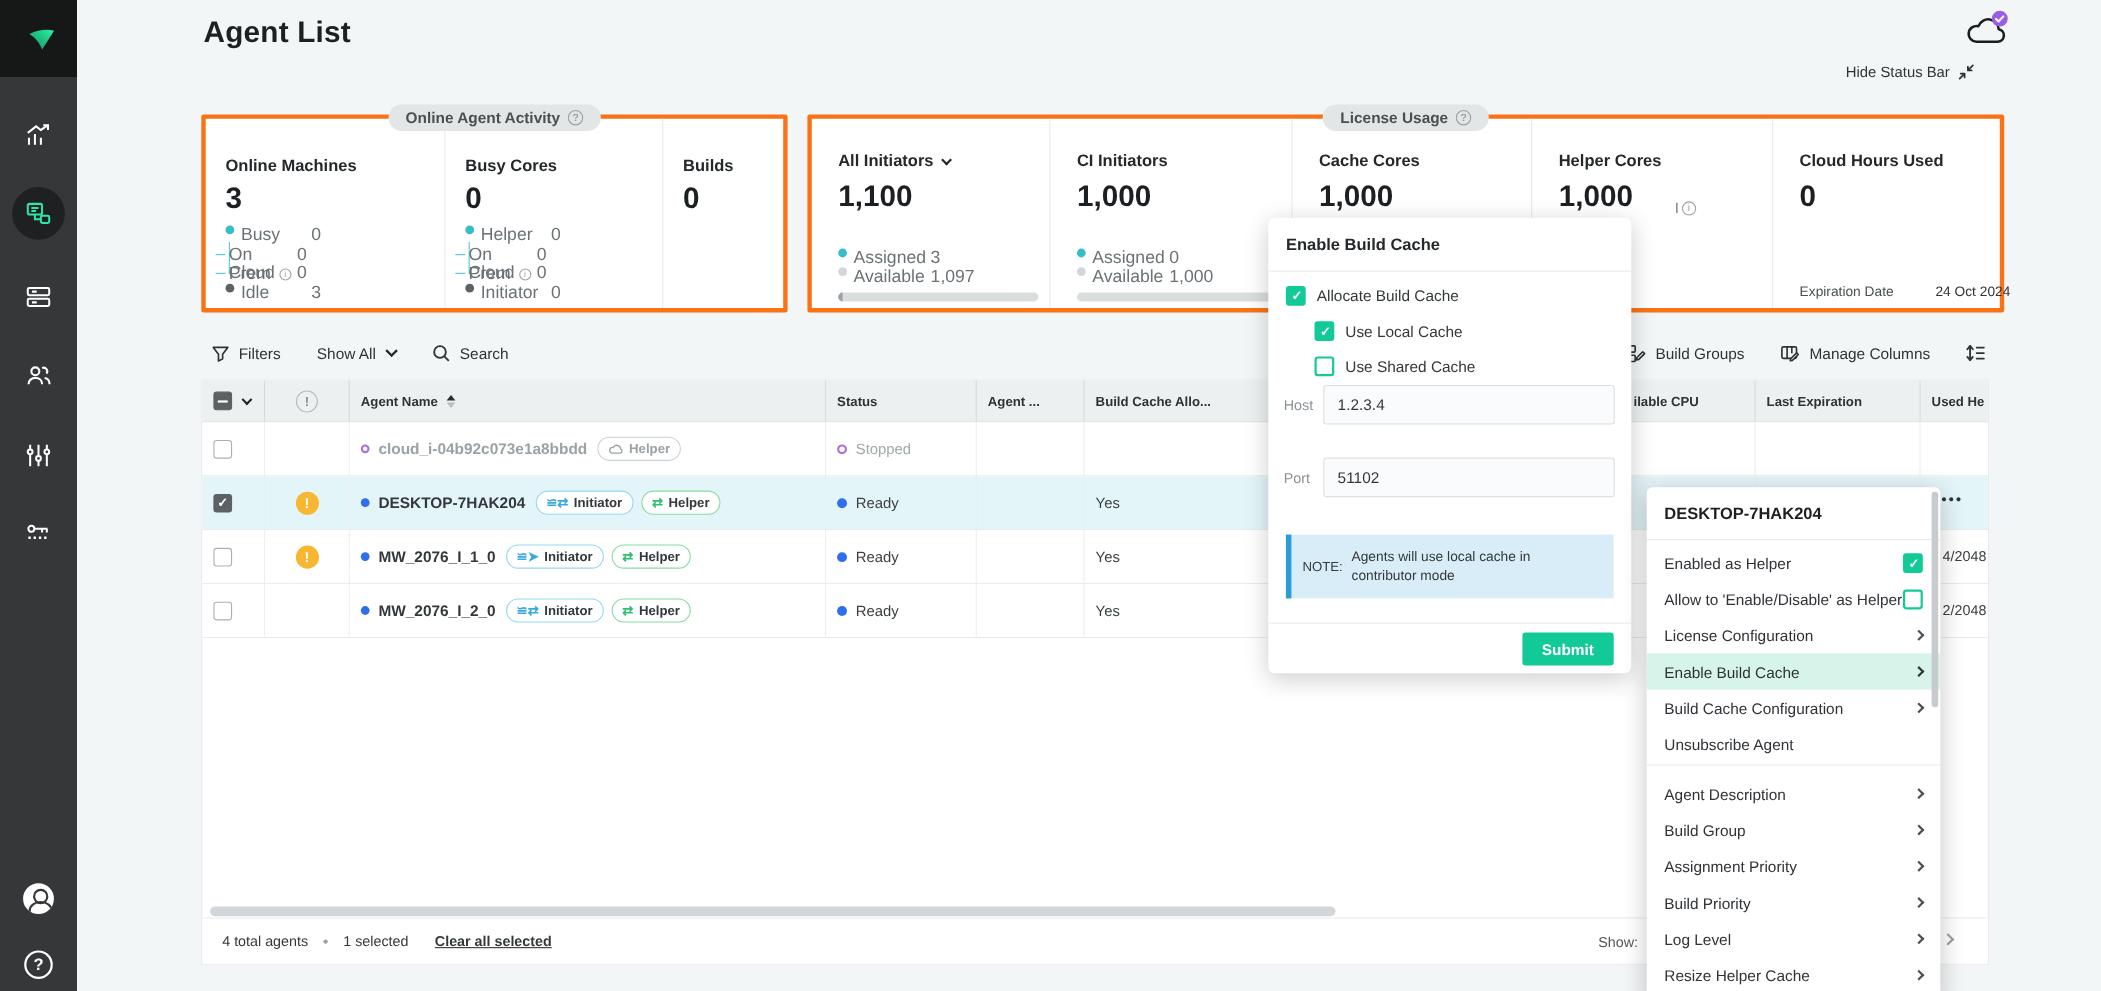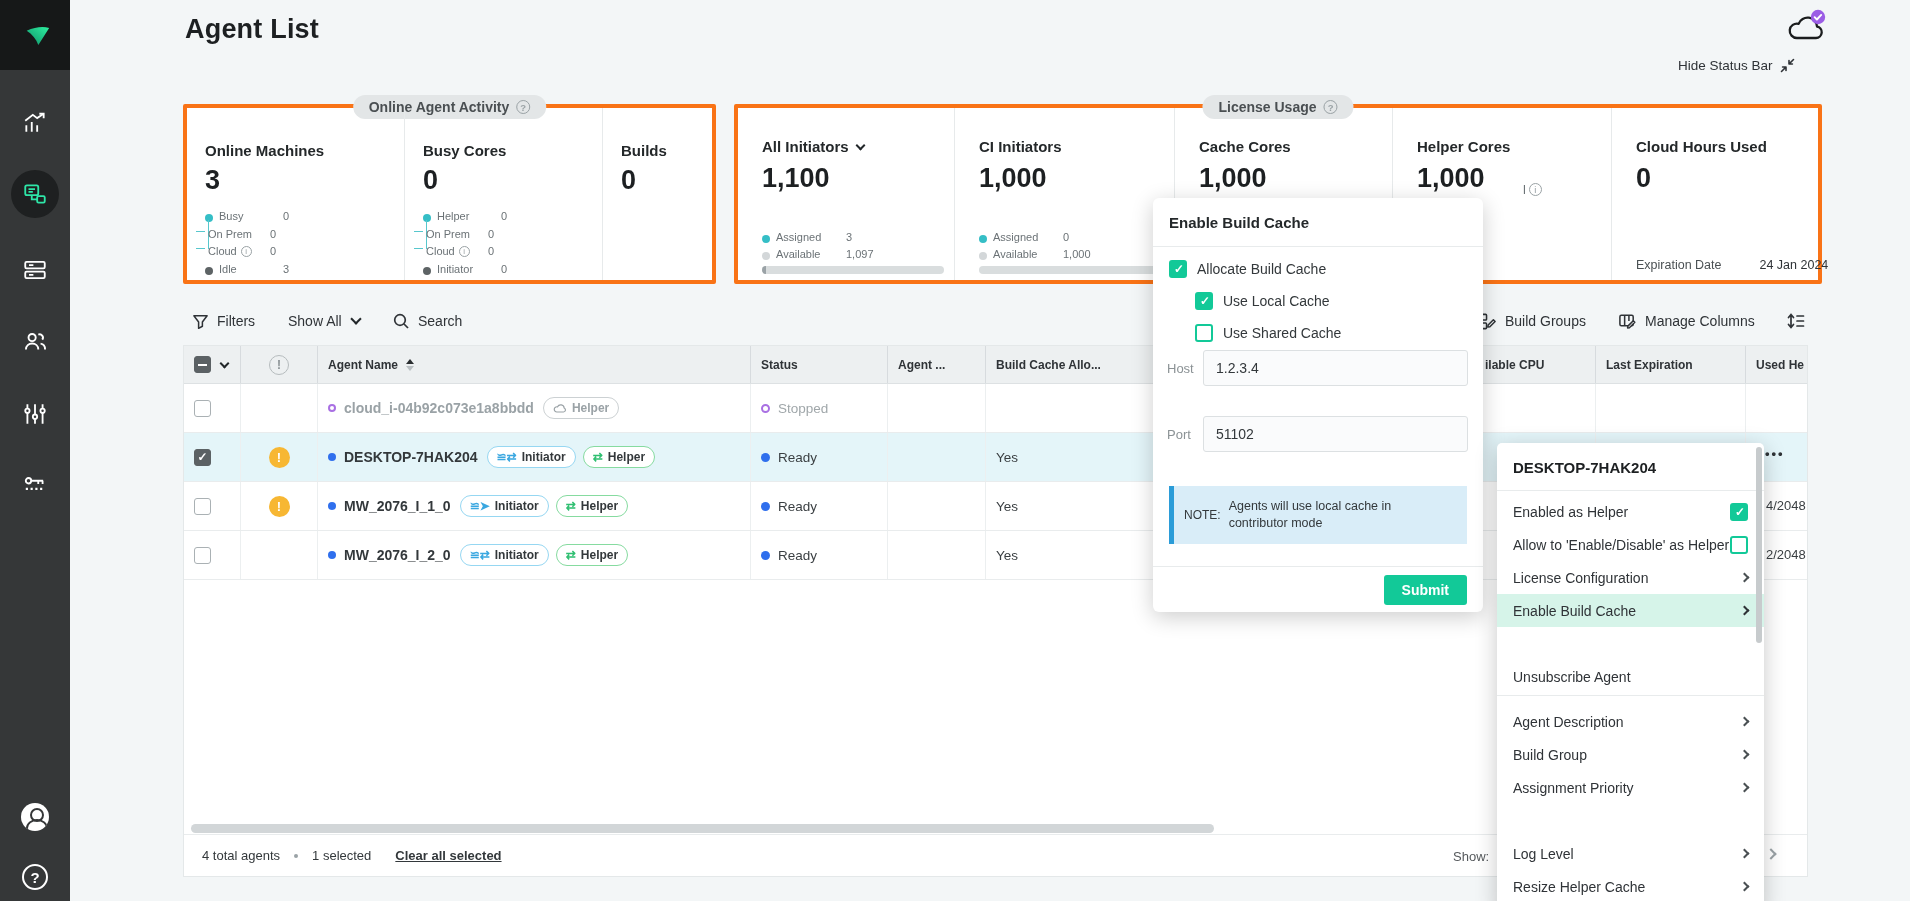--- a/index.html
+++ b/index.html
@@ -24,21 +24,21 @@
 
   
   .card { position:absolute; top:104px; background:#fff; border:4px solid #f97316; border-radius:2px; }
   .card1 { left:183px; width:533px; height:180px; }
   .card2 { left:734px; width:1088px; height:180px; }
   .pill { position:absolute; top:-13px; left:50%; transform:translateX(-50%); background:#e3e6e7; border-radius:14px; padding:4px 16px; font-size:14px; font-weight:700; color:#4a4f52; display:flex; align-items:center; gap:7px; white-space:nowrap; }
   .scol { position:absolute; top:0; bottom:0; padding:34px 0 0 18px; }
   .scol.div { border-left:1px solid #e7eaeb; }
   .scol-title { font-size:15px; font-weight:700; color:#24282a; }
   .scol-value { font-size:27px; font-weight:700; color:#1d2022; margin-top:6px; }
-  .leg { display:flex; align-items:flex-end; font-size:11px; color:#6b7276; height:17px; }
+  .leg { display:flex; align-items:flex-start; font-size:16px; color:#6b7276; height:17px; }
   .leg .dot8 { width:8px; height:8px; border-radius:50%; margin-right:6px; flex:none; }
   .leg .lab { width:64px; }
   .dot-teal { background:#35bec6; }
   .dot-grey { background:#5d6365; }
   .dot-lgrey { background:#d3d7d9; }
   .kids { position:relative; margin:1px 0 1px 3px; }
   .kids::before { content:""; position:absolute; left:0; top:-3px; bottom:8px; border-left:1.5px solid #57c7cd; }
   .kid { position:relative; }
   .kid::before { content:""; position:absolute; left:-12px; top:8px; width:9px; border-top:1.5px solid #57c7cd; }
   .info { width:14px; height:14px; border:1.3px solid #9aa2a5; border-radius:50%; color:#9aa2a5; font-size:9.5px; display:inline-flex; align-items:center; justify-content:center; flex:none; }
@@ -362,21 +362,21 @@
       <span>l</span>
       <span class="info i" style="width:13px;height:13px;"></span>
     </div>
   </div>
 
   <div class="lcol" style="left:873px; width:215px; border-left:1px solid #e7eaeb;">
     <div class="scol-title">Cloud Hours Used</div>
     <div class="scol-value">0</div>
     <div class="exp-row">
       <span>Expiration Date</span>
-      <span style="color:#2f3337;">24 Jan 2024</span>
+      <span style="color:#2f3337;">24 Oct 2024</span>
     </div>
   </div>
 </div>
 
 <div class="toolbar-item" style="left:192px;">
   <span class="ico">
     <svg width="17" height="17" viewBox="0 0 18 18" fill="none" stroke="#2f3337" stroke-width="1.6" stroke-linejoin="round">
       <path d="M2 3 h14 L11 9.5 V14 l-4 2.2 V9.5 Z"></path>
     </svg>
   </span>
@@ -647,36 +647,44 @@
     <span class="cbt"></span>
   </div>
   <div class="citem" style="top:118px;">
     <span>License Configuration</span>
     <span class="chev-right"></span>
   </div>
   <div class="citem hl" style="top:151px;">
     <span>Enable Build Cache</span>
     <span class="chev-right" style="border-color:#2f3337;"></span>
   </div>
+  <div class="citem" style="top:184px;">
+    <span>Build Cache Configuration</span>
+    <span class="chev-right"></span>
+  </div>
   <div class="citem" style="top:217px;">
     <span>Unsubscribe Agent</span>
   </div>
   <div class="cmenu-hr2"></div>
   <div class="citem" style="top:262px;">
     <span>Agent Description</span>
     <span class="chev-right"></span>
   </div>
   <div class="citem" style="top:295px;">
     <span>Build Group</span>
     <span class="chev-right"></span>
   </div>
   <div class="citem" style="top:328px;">
     <span>Assignment Priority</span>
     <span class="chev-right"></span>
   </div>
+  <div class="citem" style="top:361px;">
+    <span>Build Priority</span>
+    <span class="chev-right"></span>
+  </div>
   <div class="citem" style="top:394px;">
     <span>Log Level</span>
     <span class="chev-right"></span>
   </div>
   <div class="citem" style="top:427px;">
     <span>Resize Helper Cache</span>
     <span class="chev-right"></span>
   </div>
 
   <div class="vthumb"></div>

